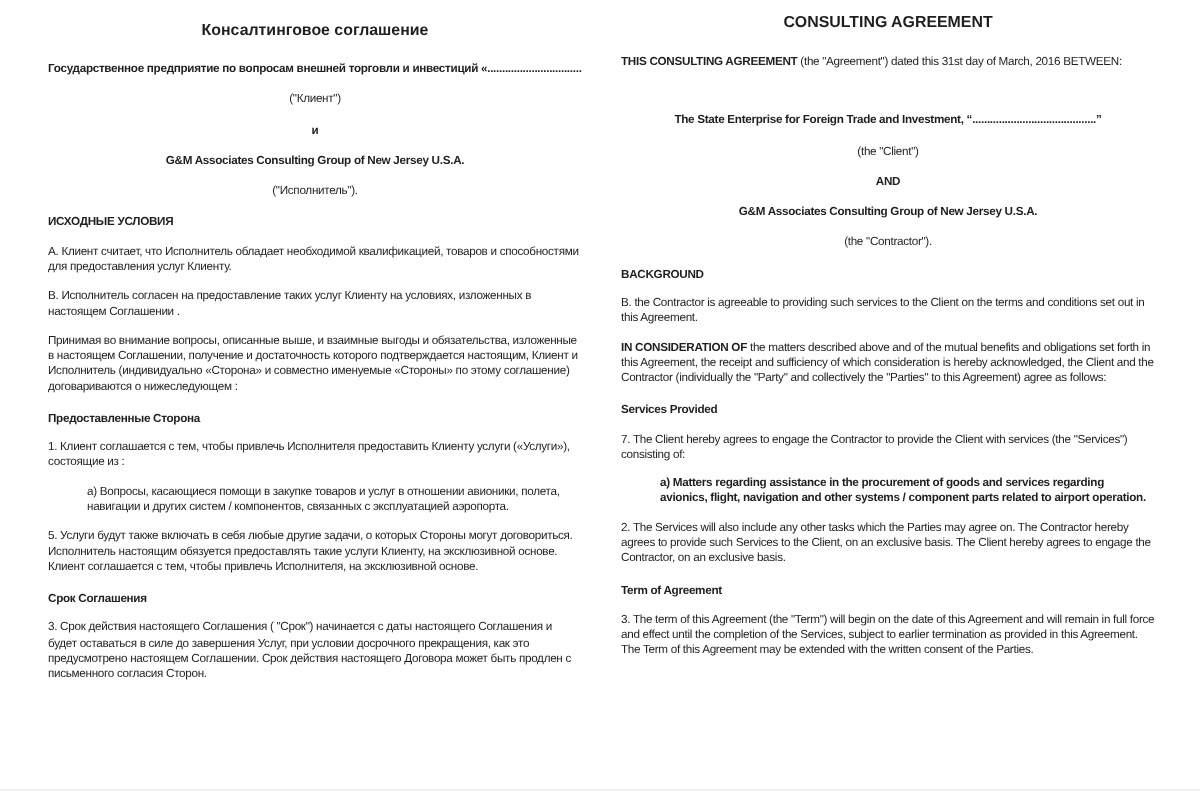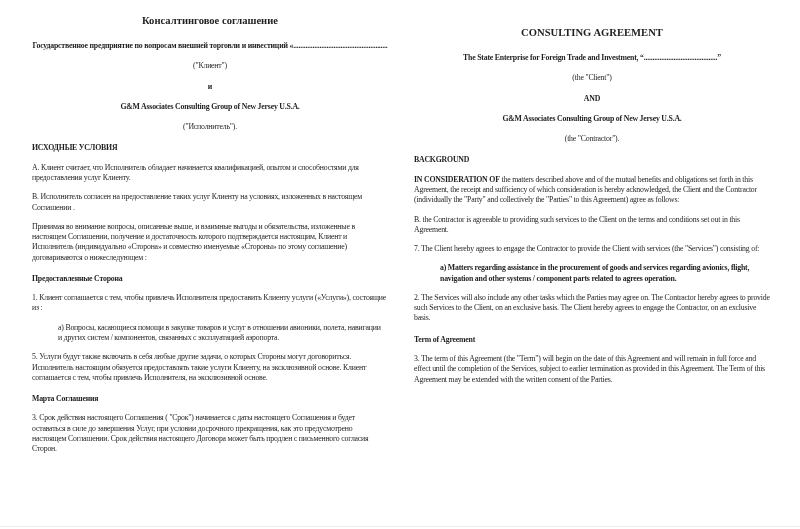--- a/index.html
+++ b/index.html
@@ -6,28 +6,28 @@
   body{
     width:800px;height:529px;overflow:hidden;
     color:#1f1f1f;
     font-family:"Liberation Sans",sans-serif;
     font-size:7.8px;letter-spacing:-0.2px;line-height:1.32;
   }
   .page{
     position:relative;box-sizing:border-box;
     width:800px;height:529px;
     padding:4px 30px 16px 32px;
-    display:grid;grid-template-columns:1fr 1fr;column-gap:26px;font-family:Liberation Serif, serif;
+    display:grid;grid-template-columns:1fr 1fr;column-gap:26px;
   }
   .col{overflow:hidden;}
   h1{
     font-size:10.6px;letter-spacing:0;font-weight:bold;
     text-align:center;margin:10px 0 13px;
   }
-  .col-right h1{margin-top:22px;}
+  .col-right h1{margin-top:5px;}
   p{margin:0 0 9px;}
   .gap-lg{margin-bottom:29px;}
   .centered{text-align:center;margin:8px 0 10px;}
   .nowrap{white-space:nowrap;overflow:hidden;}
   .bold{font-weight:bold;}
   .heading{font-weight:bold;margin:11px 0 9px;}
   .indent{margin-left:26px;margin-right:6px;}
   .bottom-rule{
     position:absolute;left:0;right:0;bottom:2px;height:1px;
     background:#ebebeb;
@@ -42,49 +42,51 @@
     <h1>Консалтинговое соглашение</h1>
 
 
     <p class="centered bold nowrap">Государственное предприятие по вопросам внешней торговли и инвестиций «......................................................</p>
     <p class="centered">("Клиент")</p>
     <p class="centered bold">и</p>
     <p class="centered bold">G&amp;M Associates Consulting Group of New Jersey U.S.A.</p>
     <p class="centered">("Исполнитель").</p>
 
     <p class="heading">ИСХОДНЫЕ УСЛОВИЯ</p>
-    <p>А. Клиент считает, что Исполнитель обладает начинается квалификацией, опытом и способностями для предоставления услуг Клиенту.</p>
+    <p>А. Клиент считает, что Исполнитель обладает необходимой квалификацией, товаров и способностями для предоставления услуг Клиенту.</p>
     <p>В. Исполнитель согласен на предоставление таких услуг Клиенту на условиях, изложенных в настоящем Соглашении .</p>
     <p>Принимая во внимание вопросы, описанные выше, и взаимные выгоды и обязательства, изложенные в настоящем Соглашении, получение и достаточность которого подтверждается настоящим, Клиент и Исполнитель (индивидуально «Сторона» и совместно именуемые «Стороны» по этому соглашение) договариваются о нижеследующем :</p>
 
     <p class="heading">Предоставленные Сторона</p>
     <p>1. Клиент соглашается с тем, чтобы привлечь Исполнителя предоставить Клиенту услуги («Услуги»), состоящие из  :</p>
     <p class="indent">а) Вопросы, касающиеся помощи в закупке товаров и услуг в отношении авионики, полета, навигации и других систем / компонентов, связанных с эксплуатацией аэропорта.</p>
     <p>5. Услуги будут также включать в себя любые другие задачи,  о которых Стороны могут договориться. Исполнитель настоящим обязуется предоставлять такие услуги Клиенту, на эксклюзивной основе. Клиент соглашается с тем, чтобы привлечь Исполнителя, на эксклюзивной основе.</p>
 
-    <p class="heading">Марта Соглашения</p>
+    <p class="heading">Срок Соглашения</p>
     <p>3. Срок действия настоящего Соглашения ( "Срок") начинается с даты настоящего Соглашения и будет оставаться в силе до завершения Услуг, при условии досрочного прекращения, как это предусмотрено настоящем Соглашении. Срок действия настоящего Договора может быть продлен с письменного согласия Сторон.</p>
   </div>
 
   <div class="col col-right">
     <h1>CONSULTING AGREEMENT</h1>
 
+    <p class="gap-lg"><span class="bold">THIS CONSULTING AGREEMENT</span><span> (the "Agreement") dated this 31st day of March, 2016 BETWEEN:</span></p>
 
     <p class="centered bold nowrap">The State Enterprise for Foreign Trade and Investment, “..........................................”</p>
     <p class="centered">(the "Client")</p>
     <p class="centered bold">AND</p>
     <p class="centered bold">G&amp;M Associates Consulting Group of New Jersey U.S.A.</p>
     <p class="centered">(the "Contractor").</p>
 
     <p class="heading">BACKGROUND</p>
+    <p>B. the Contractor is agreeable to providing such services to the Client on the terms and conditions set out in this Agreement.</p>
     <p><span class="bold">IN CONSIDERATION OF</span><span> the matters described above and of the mutual benefits and obligations set forth in this Agreement, the receipt and sufficiency of which consideration is hereby acknowledged, the Client and the Contractor (individually the "Party" and collectively the "Parties" to this Agreement) agree as follows:</span></p>
-    <p>B. the Contractor is agreeable to providing such services to the Client on the terms and conditions set out in this Agreement.</p>
 
+    <p class="heading">Services Provided</p>
     <p>7. The Client hereby agrees to engage the Contractor to provide the Client with services (the "Services") consisting of:</p>
-    <p class="indent bold">a) Matters regarding assistance in the procurement of goods and services regarding avionics, flight, navigation and other systems / component parts related to agrees operation.</p>
+    <p class="indent bold">a) Matters regarding assistance in the procurement of goods and services regarding avionics, flight, navigation and other systems / component parts related to airport operation.</p>
     <p>2. The Services will also include any other tasks which the Parties may agree on. The Contractor hereby agrees to provide such Services to the Client, on an exclusive basis. The Client hereby agrees to engage the Contractor, on an exclusive basis.</p>
 
     <p class="heading">Term of Agreement</p>
     <p>3. The term of this Agreement (the "Term") will begin on the date of this Agreement and will remain in full force and effect until the completion of the Services, subject to earlier termination as provided in this Agreement. The Term of this Agreement may be extended with the written consent of the Parties.</p>
   </div>
 
   <div class="bottom-rule"></div>
 </div>
 
 </body></html>

